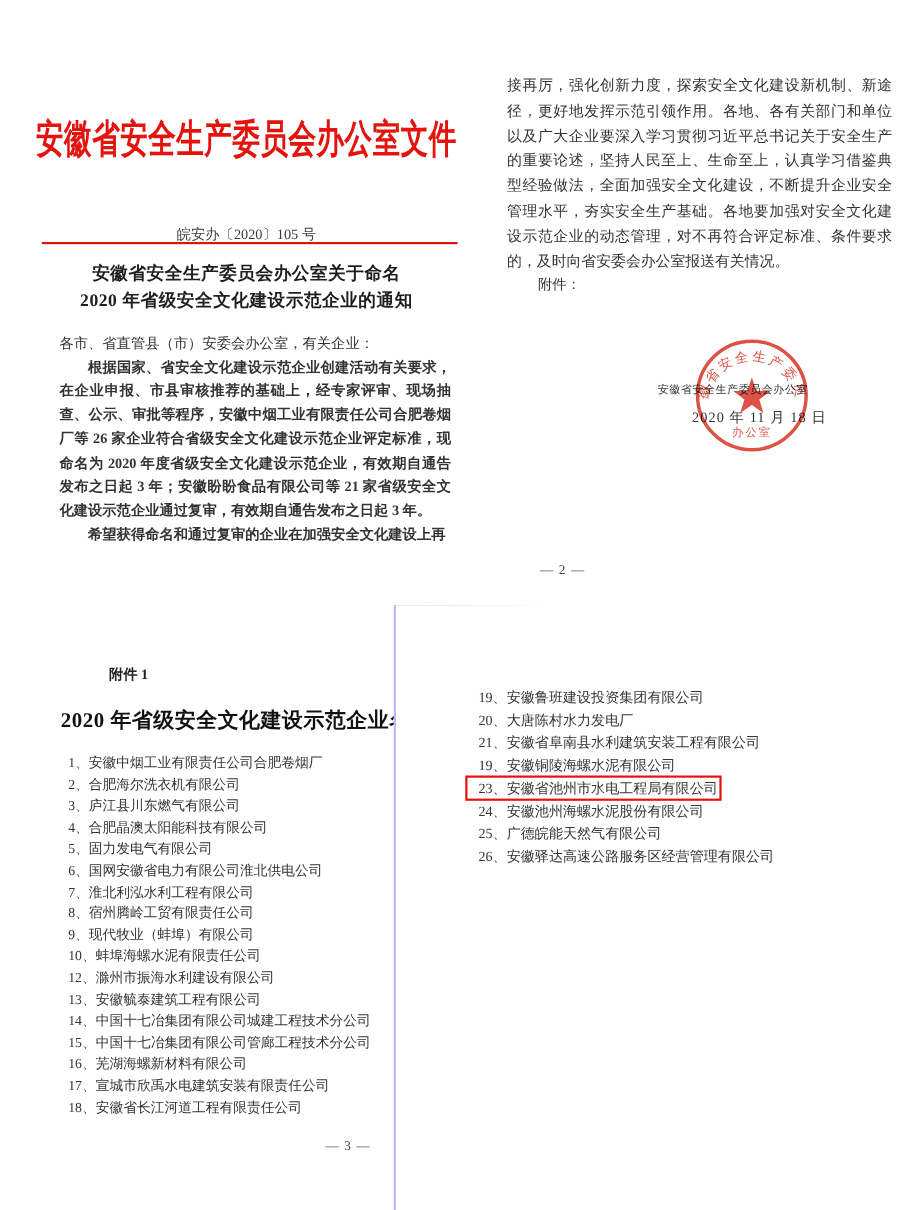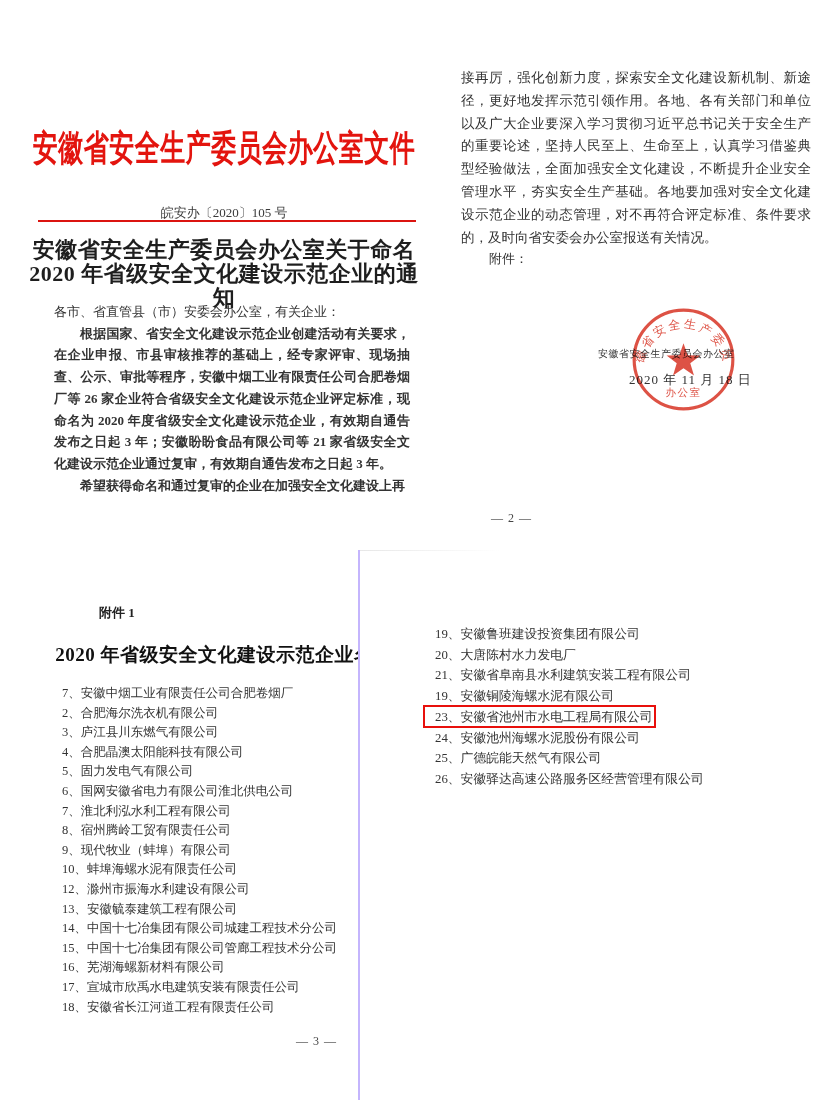--- a/index.html
+++ b/index.html
@@ -3,28 +3,28 @@
 <meta charset="utf-8">
 <style>
   html,body{margin:0;padding:0;background:#ffffff;}
   .canvas{
     position:relative;width:818px;height:1100px;background:#ffffff;overflow:hidden;
     font-family:"Liberation Serif","DejaVu Serif",serif;color:#2b2b2b;
   }
   .page{position:absolute;background:#ffffff;}
   
   .p1{left:28px;top:0;width:392px;height:560px;}
-  .red-head{position:absolute;top:114px;left:0;width:100%;height:70px;line-height:70px;
+  .red-head{position:absolute;top:93px;left:0;width:100%;height:70px;line-height:70px;
     text-align:center;white-space:nowrap;}
   .red-head span{display:inline-block;transform:scale(1,1.42);font-weight:bold;
     font-size:25px;letter-spacing:.5px;color:#e3140e;}
   .docnum{position:absolute;top:204px;width:100%;text-align:center;font-size:13px;color:#3a3a3a;}
   .red-rule{position:absolute;top:220px;left:10px;right:4px;height:2px;background:#db1410;}
   .title1{position:absolute;top:238px;width:100%;text-align:center;font-weight:bold;
-    font-size:22px;line-height:24px;color:#1e1e1e;letter-spacing:.5px;}
+    font-size:16px;line-height:24px;color:#1e1e1e;letter-spacing:.5px;}
   .body1{position:absolute;top:301px;left:26px;width:356px;font-size:13px;line-height:21.7px;
     text-align:justify;color:#333;}
   .body1 p{margin:0;}
   .body1 p.ind{text-indent:2em;font-weight:bold;}
   
   .p2{left:448px;top:0;width:352px;height:560px;margin-left:13px;}
   .body2{position:absolute;top:67px;left:0;width:350px;font-size:13.5px;line-height:22.8px;
     text-align:justify;color:#333;margin:0;}
   .attach{position:absolute;top:246px;left:28px;font-size:13px;line-height:26px;
     display:flex;color:#333;}
@@ -93,21 +93,21 @@
       <polygon fill="#d93a2b" points="100,69 108,92 132.3,92.5 112.9,107.2 120,130.5 100,116.6 80,130.5 87.1,107.2 67.7,92.5 92,92"></polygon>
       <text class="seal-text" x="100" y="170" text-anchor="middle" fill="#d93a2b" font-size="20" letter-spacing="3">办公室</text>
     </svg>
     <div class="pnum pnum2">— 2 —</div>
   </section>
 
   <section class="page p3">
     <div class="attach1">附件 1</div>
     <div class="title3">2020 年省级安全文化建设示范企业名单</div>
     <div class="list3">
-      <div class="row">7、安徽中烟工业有限责任公司合肥卷烟厂</div>
+      <div class="row">1、安徽中烟工业有限责任公司合肥卷烟厂</div>
       <div class="row">2、合肥海尔洗衣机有限公司</div>
       <div class="row">3、庐江县川东燃气有限公司</div>
       <div class="row">4、合肥晶澳太阳能科技有限公司</div>
       <div class="row">5、固力发电气有限公司</div>
       <div class="row">6、国网安徽省电力有限公司淮北供电公司</div>
       <div class="row">7、淮北利泓水利工程有限公司</div>
       <div class="row">8、宿州腾岭工贸有限责任公司</div>
       <div class="row">9、现代牧业（蚌埠）有限公司</div>
       <div class="row">10、蚌埠海螺水泥有限责任公司</div>
       <div class="row">12、滁州市振海水利建设有限公司</div>

